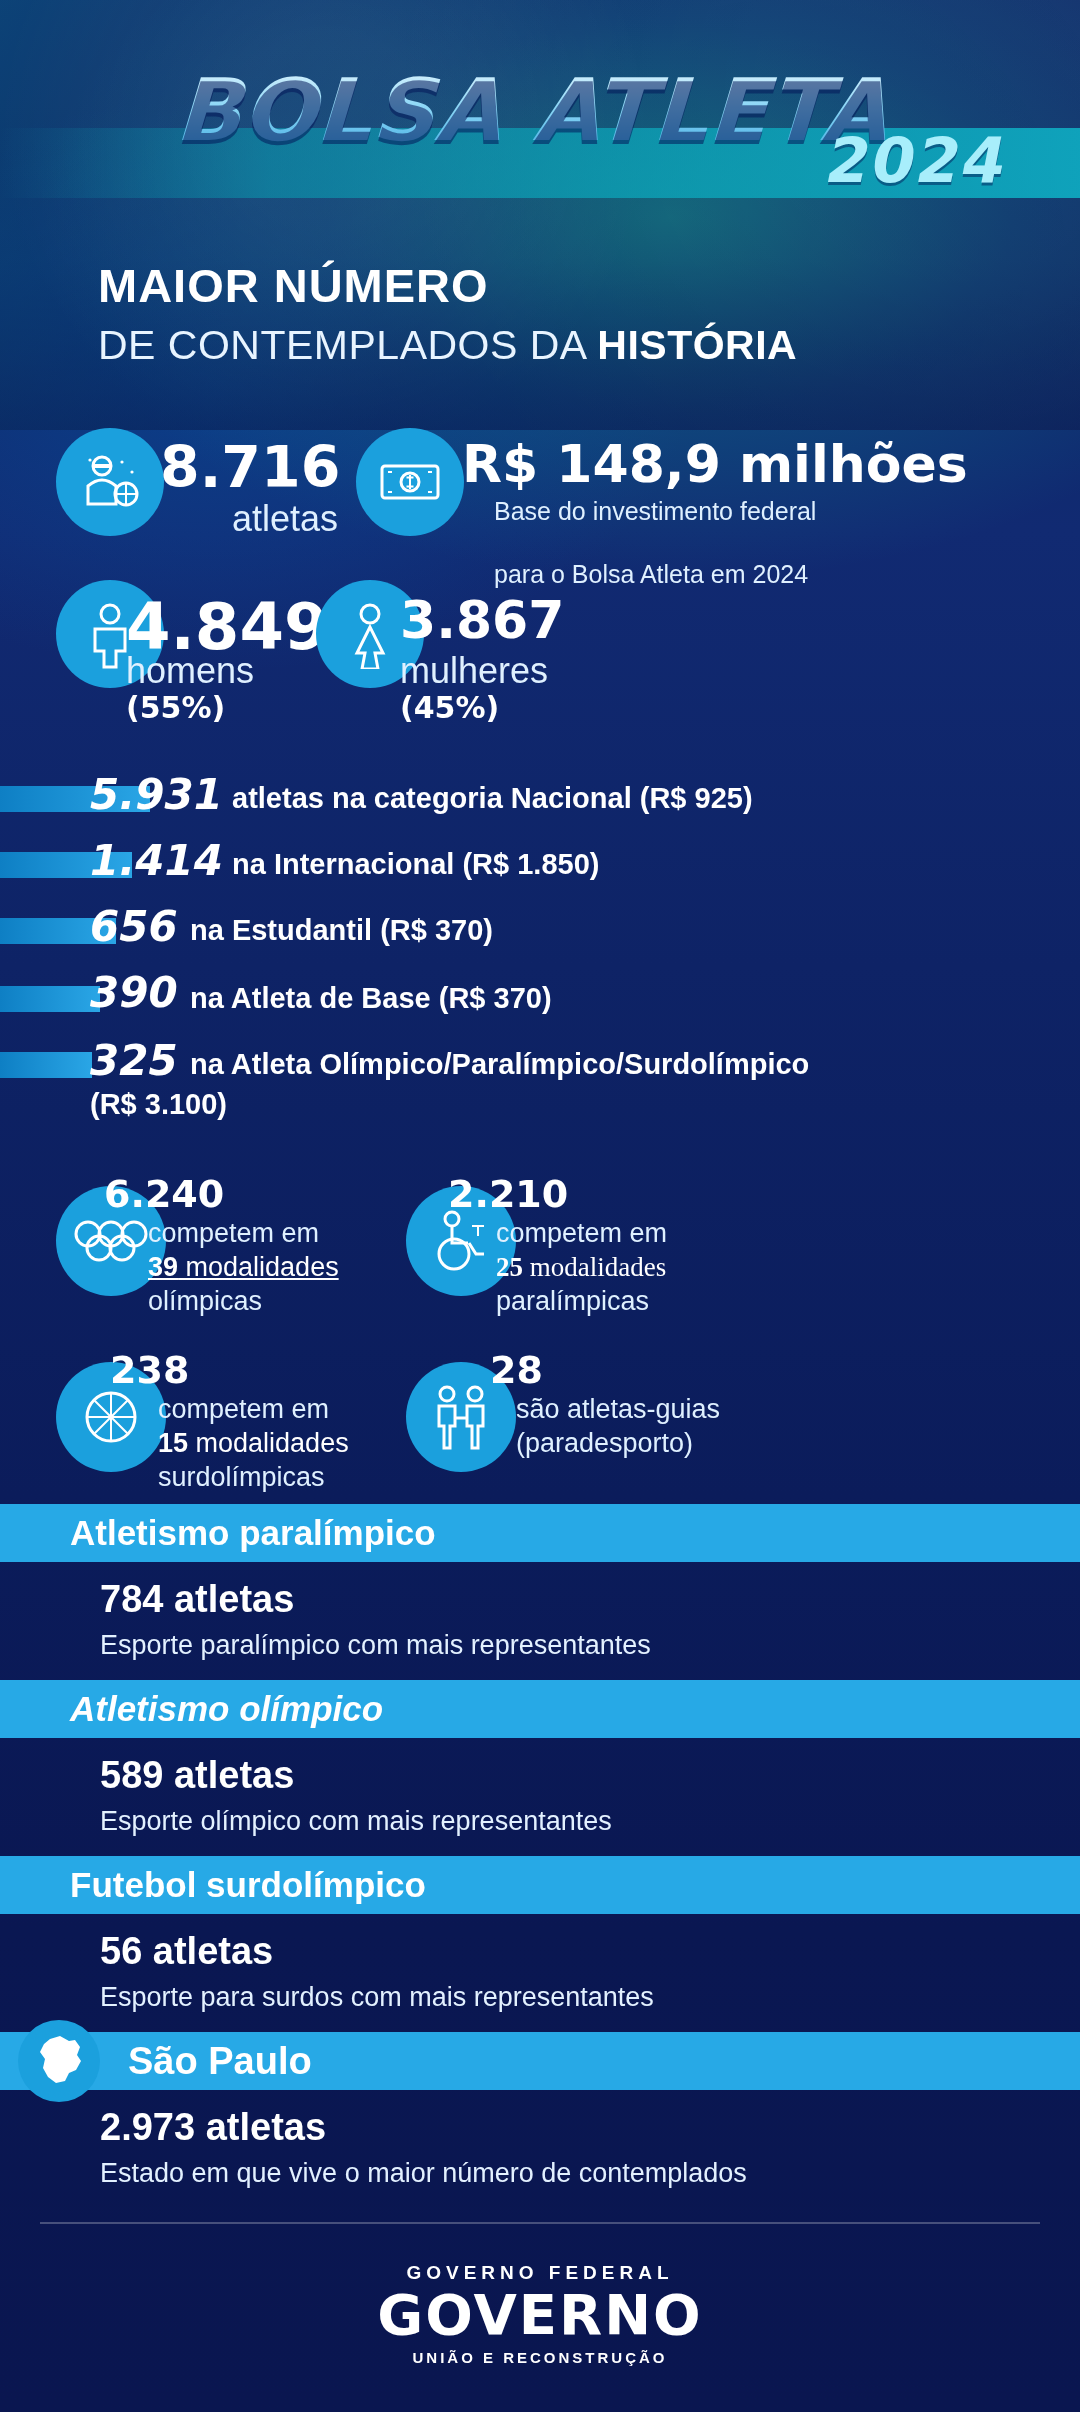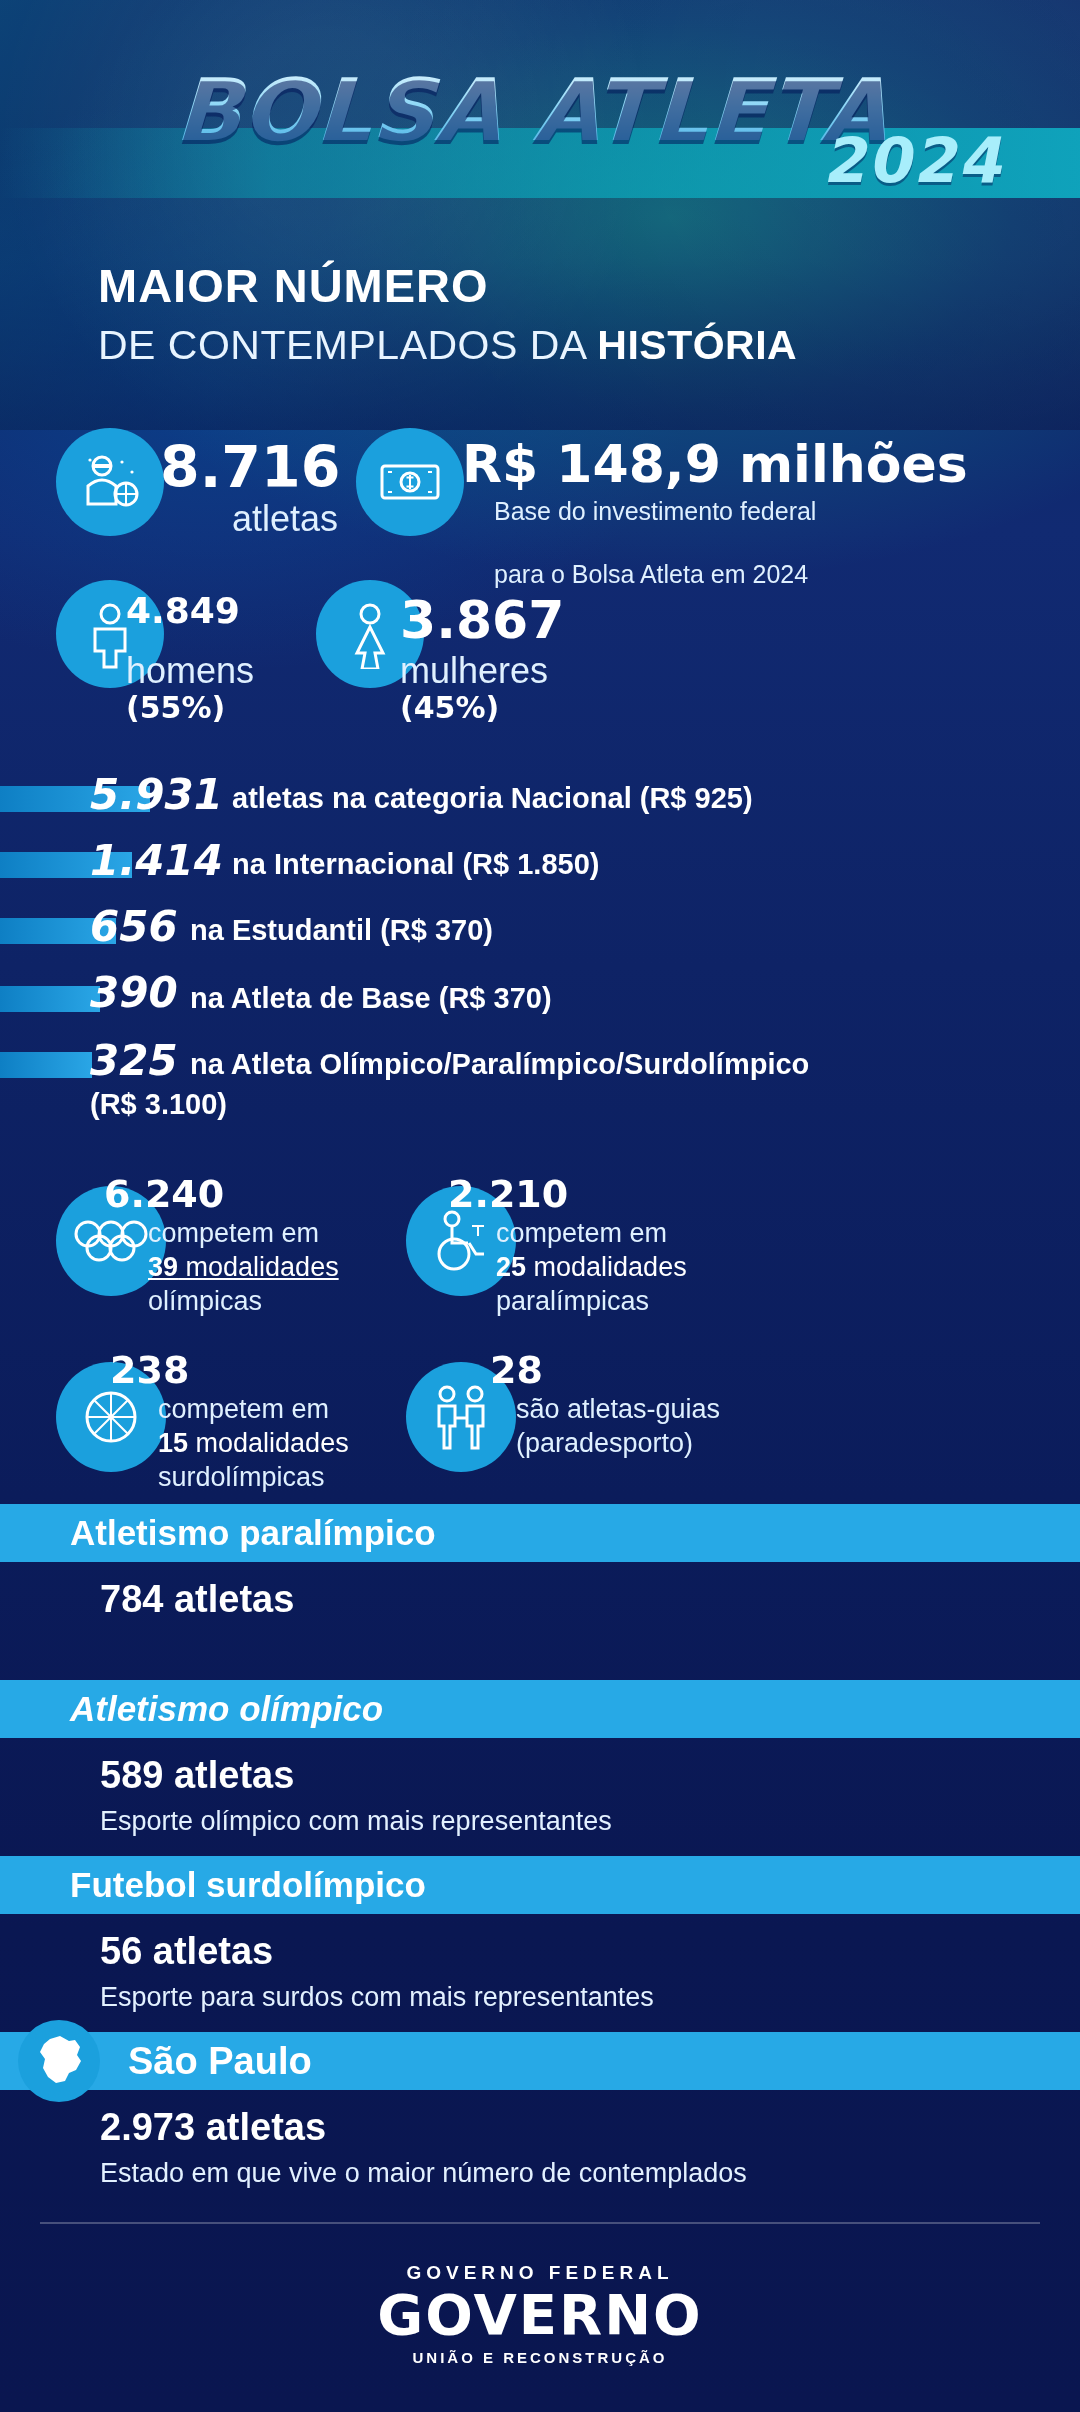--- a/index.html
+++ b/index.html
@@ -199,21 +199,21 @@
   <div class="stat-num" style="left:462px; top:434px; font-size:52px;">R$ 148,9 milhões</div>
   <div class="stat-lbl" style="left:494px; top:497px; font-size:25px;">Base do investimento federal</div>
   <div class="stat-lbl" style="left:494px; top:528px; font-size:25px;margin-top:32px;">para o Bolsa Atleta em 2024</div>
 
   <div class="circ" style="left:56px; top:580px; width:108px; height:108px;">
     <svg width="62" height="70" viewBox="0 0 62 70" fill="none" stroke="#ffffff" stroke-width="3">
       <circle cx="31" cy="15" r="9"></circle>
       <path d="M16 30 h30 v22 h-9 v16 h-12 v-16 h-9 z"></path>
     </svg>
   </div>
-  <div class="stat-num" style="left:126px; top:590px; font-size:36px;">4.849</div>
+  <div class="stat-num" style="left:126px; top:590px; font-size:64px;">4.849</div>
   <div class="stat-lbl" style="left:126px; top:650px; font-size:36px;">homens</div>
   <div class="stat-num" style="left:126px; top:690px; font-size:30px;">(55%)</div>
 
   <div class="circ" style="left:316px; top:580px; width:108px; height:108px;">
     <svg width="62" height="70" viewBox="0 0 62 70" fill="none" stroke="#ffffff" stroke-width="3">
       <circle cx="31" cy="15" r="9"></circle>
       <path d="M31 28 l-13 26 h8 l-3 16 h16 l-3 -16 h8 z"></path>
     </svg>
   </div>
   <div class="stat-num" style="left:400px; top:590px; font-size:52px;">3.867</div>
@@ -261,21 +261,21 @@
     <svg width="66" height="66" viewBox="0 0 66 66" fill="none" stroke="#ffffff" stroke-width="3">
       <circle cx="24" cy="11" r="7"></circle>
       <path d="M24 19 v16 h16"></path>
       <circle cx="26" cy="46" r="15"></circle>
       <path d="M41 35 l7 11 h8" stroke-width="3"></path>
       <path d="M44 18 h12 M50 18 v10" stroke-width="2"></path>
     </svg>
   </div>
   <div class="stat-num" style="left:448px; top:1172px; font-size:38px;">2.210</div>
   <div class="stat-lbl" style="left:496px; top:1218px; font-size:27px;">competem em</div>
-  <div style="position:absolute; left:496px; top:1252px; color:#ffffff; font-size:27px;">
+  <div style="position:absolute; left:496px; top:1252px; color:#ffffff; font-size:27px;font-family:Liberation Serif, serif;">
     <b>25</b><span style="font-weight:300;"> modalidades</span>
   </div>
   <div class="stat-lbl" style="left:496px; top:1286px; font-size:27px;">paralímpicas</div>
 
   <div class="circ" style="left:56px; top:1362px; width:110px; height:110px;">
     <svg width="70" height="70" viewBox="0 0 70 70" fill="none" stroke="#ffffff" stroke-width="3">
       <circle cx="35" cy="35" r="24"></circle>
       <path d="M11 35 h48 M35 11 v48 M18 18 q17 17 34 34 M52 18 q-17 17 -34 34" stroke-width="2"></path>
     </svg>
   </div>
@@ -296,20 +296,21 @@
     </svg>
   </div>
   <div class="stat-num" style="left:490px; top:1348px; font-size:38px;">28</div>
   <div class="stat-lbl" style="left:516px; top:1394px; font-size:27px;">são atletas-guias</div>
   <div class="stat-lbl" style="left:516px; top:1428px; font-size:27px;">(paradesporto)</div>
 
   <div class="sport-band" style="top:1504px;">
     <span>Atletismo paralímpico</span>
   </div>
   <div class="sport-num" style="top:1578px;">784 atletas</div>
+  <div class="sport-desc" style="top:1630px;">Esporte paralímpico com mais representantes</div>
 
   <div class="sport-band" style="top:1680px;font-style:italic;">
     <span>Atletismo olímpico</span>
   </div>
   <div class="sport-num" style="top:1754px;">589 atletas</div>
   <div class="sport-desc" style="top:1806px;">Esporte olímpico com mais representantes</div>
 
   <div class="sport-band" style="top:1856px;">
     <span>Futebol surdolímpico</span>
   </div>

